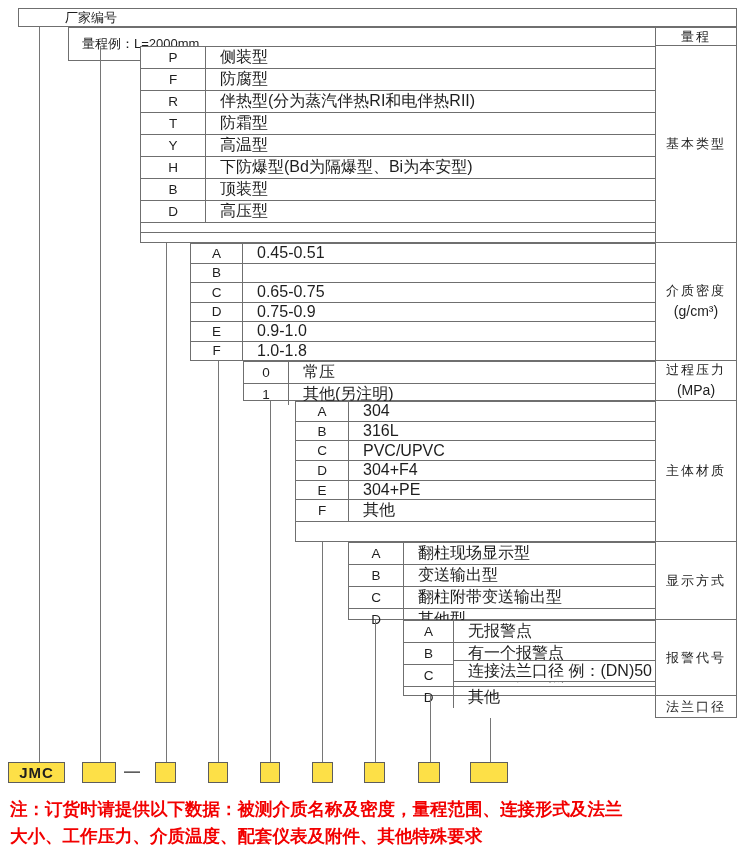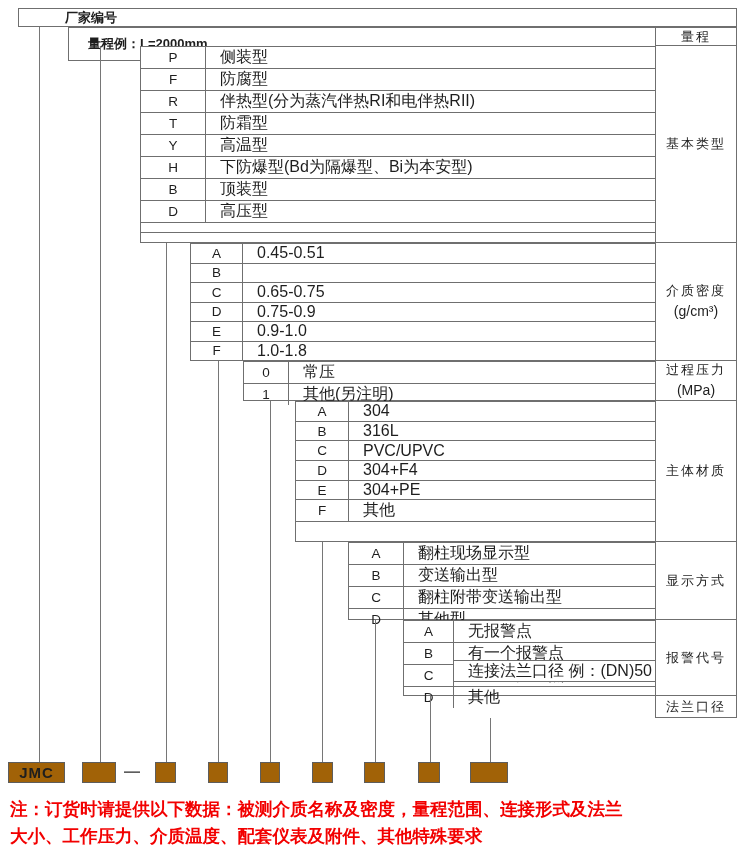--- a/index.html
+++ b/index.html
@@ -31,54 +31,54 @@
   }
   .sec-basic  .code{width:64px;}
   .sec-density .code{width:51px;}
   .sec-pressure .code{width:44px;}
   .sec-material .code{width:52px;}
   .sec-display .code{width:54px;}
   .sec-alarm  .code{width:49px;}
   
   .toprow{
     display:flex;align-items:center;border:1px solid var(--ln);
-    font-size:13px;background:#fff;font-weight:bold;
+    font-size:13px;background:#fff;
   }
   
   .labelcol{border:1px solid var(--ln);display:flex;flex-direction:column;background:#fff;}
   .lcell{
     display:flex;flex-direction:column;align-items:center;justify-content:center;
     font-size:13px;letter-spacing:2px;text-align:center;line-height:1.5;
     box-sizing:border-box;flex:0 0 auto;
   }
   .lcell:not(:last-child){border-bottom:1px solid var(--ln);}
   .lcell .unit{letter-spacing:0;font-size:14px;}
   
   .stem{width:1px;background:#767676;}
   
-  .fbox{border:1px solid #5d5d5d;background:#a16207;}
+  .fbox{border:1px solid #5d5d5d;background:#fde047;}
   .jmc{
     display:flex;align-items:center;justify-content:center;
     font-weight:bold;font-size:15px;letter-spacing:1px;
   }
   .dash{font-size:16px;color:#5d5d5d;font-weight:bold;}
   
   .note{
     font-size:17.5px;font-weight:bold;line-height:27px;
     white-space:nowrap;
   }
 </style>
 </head>
 <body>
 
 <div class="abs toprow" style="left:18px;top:8px;width:719px;height:19px;padding-left:46px;">
   <span>厂家编号</span>
 </div>
 
-<div class="abs toprow" style="left:68px;top:27px;width:587px;height:34px;padding-left:19px;border-right:none;">
+<div class="abs toprow" style="left:68px;top:27px;width:587px;height:34px;padding-left:13px;border-right:none;">
   <span>量程例：L=2000mm</span>
 </div>
 
 <div class="abs labelcol" style="left:655px;top:27px;width:82px;height:691px;">
   <div class="lcell" style="height:18px;">
     <span>量程</span>
   </div>
   <div class="lcell" style="height:197px;">
     <span>基本类型</span>
   </div>

